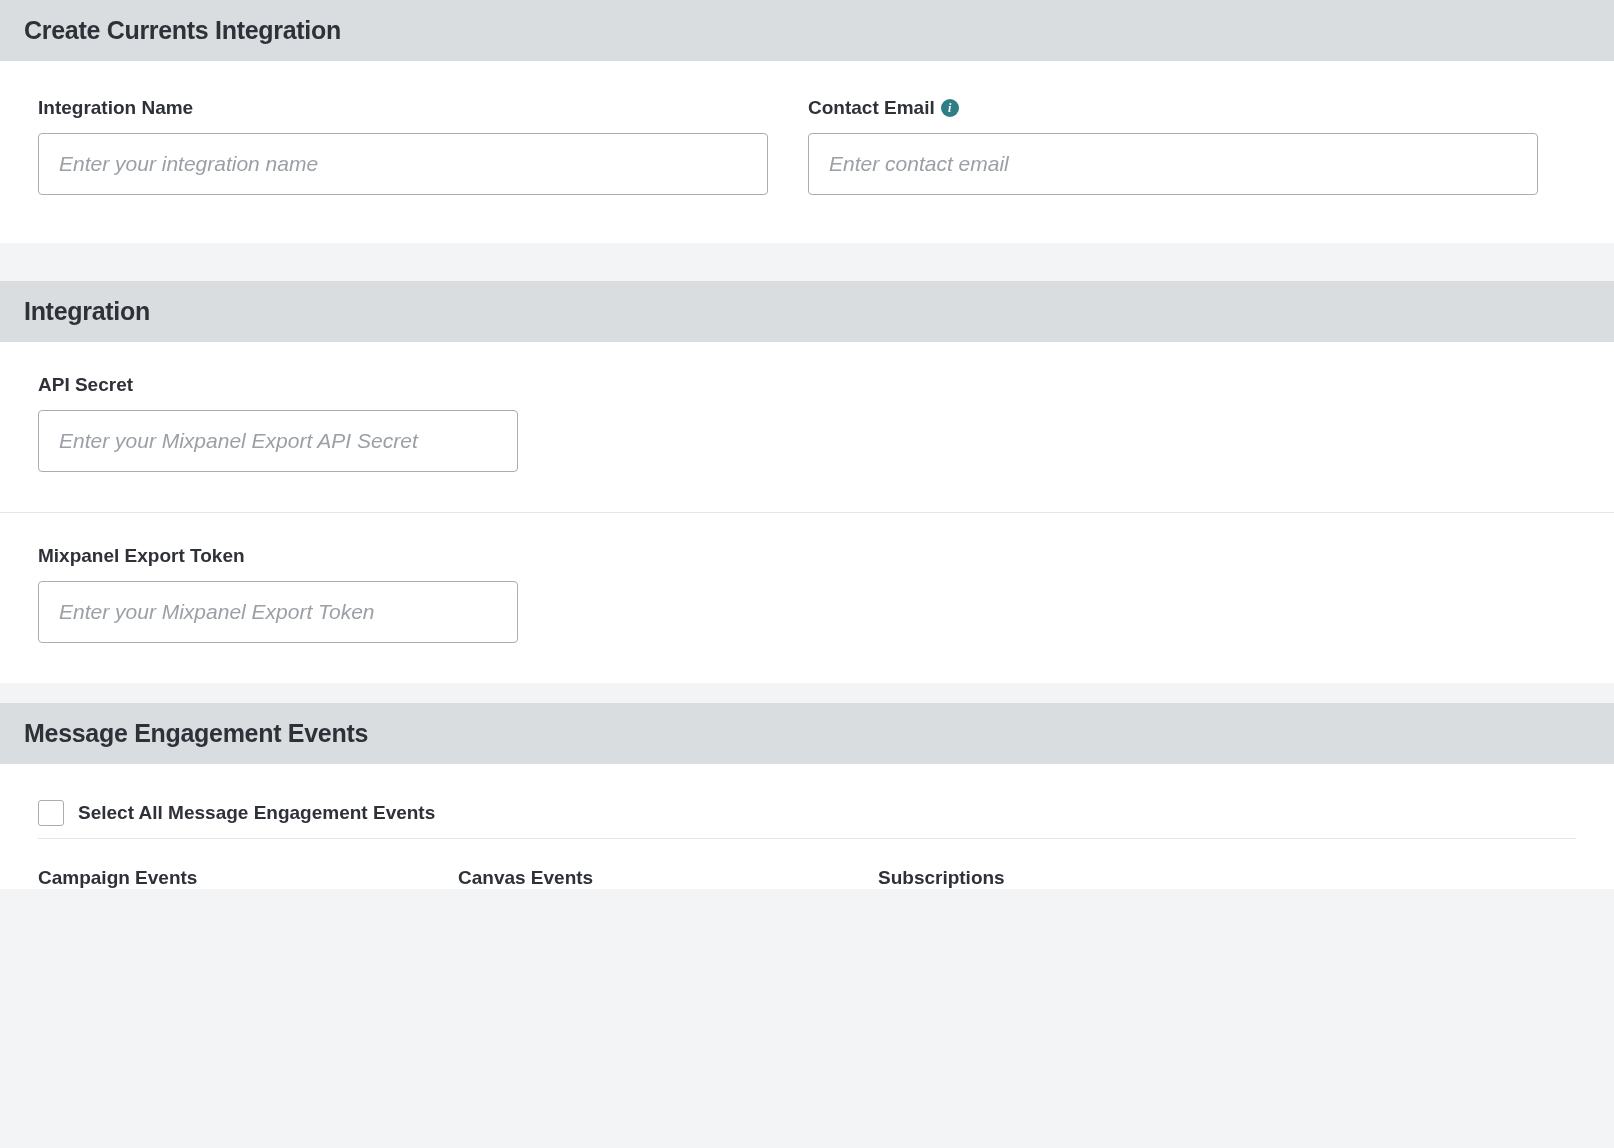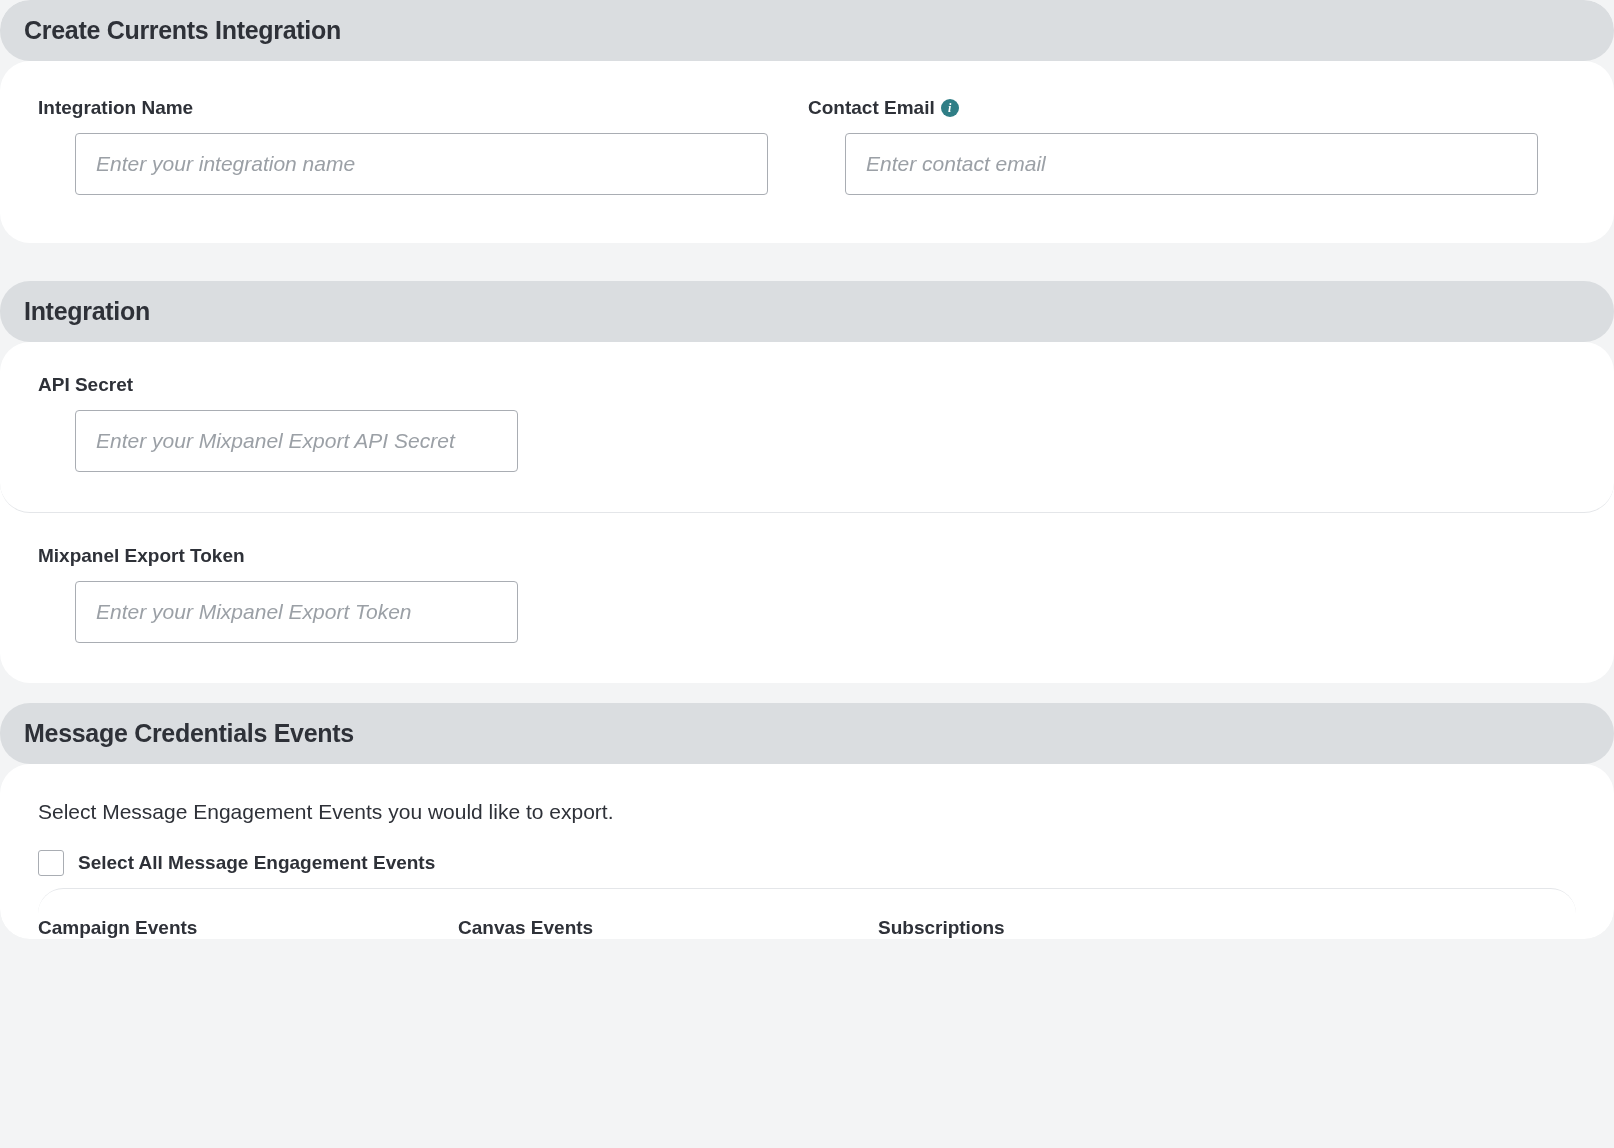--- a/index.html
+++ b/index.html
@@ -1,19 +1,18 @@
 <!DOCTYPE html>
 <html><head>
   <meta charset="utf-8">
   <style>
     * {
       box-sizing: border-box;
       margin: 0;
       padding: 0;
-      border-radius: 30px;
     }
     body {
       font-family: -apple-system, BlinkMacSystemFont, "Segoe UI", Helvetica, Arial, sans-serif;
       background: #f3f4f5;
       color: #2e3138;
       width: 1614px;
     }
     .section-header {
       background: #dadde0;
       padding: 16px 24px;
@@ -53,21 +52,20 @@
     }
     .text-input {
       height: 62px;
       border: 1.5px solid #a9adb3;
       border-radius: 4px;
       padding: 0 20px;
       font-size: 21px;
       font-style: italic;
       color: #2e3138;
       background: #ffffff;
-      margin-left: 37px;
     }
     .text-input::placeholder {
       color: #9ba0a6;
       font-style: italic;
     }
     .gap-section {
       height: 38px;
       background: #f3f4f5;
     }
     .gap-section-small {
@@ -184,24 +182,23 @@
     <div class="form-group narrow">
       <label class="form-label">Mixpanel Export Token</label>
       <input type="text" class="text-input" placeholder="Enter your Mixpanel Export Token" style="">
     </div>
   </div>
 </div>
 
 <div class="gap-section-small"></div>
 
 <div class="section-header">
-  <h2>Message Credentials Events</h2>
+  <h2>Message Engagement Events</h2>
 </div>
 <div class="events-body">
-  <p class="desc-text">Select Message Engagement Events you would like to export.</p>
   <div class="checkbox-row">
     <div class="checkbox"></div>
     <span class="checkbox-label">Select All Message Engagement Events</span>
   </div>
   <div class="columns-row">
     <div class="column col1">
       <div class="column-header">Campaign Events</div>
     </div>
     <div class="column col2">
       <div class="column-header">Canvas Events</div>

